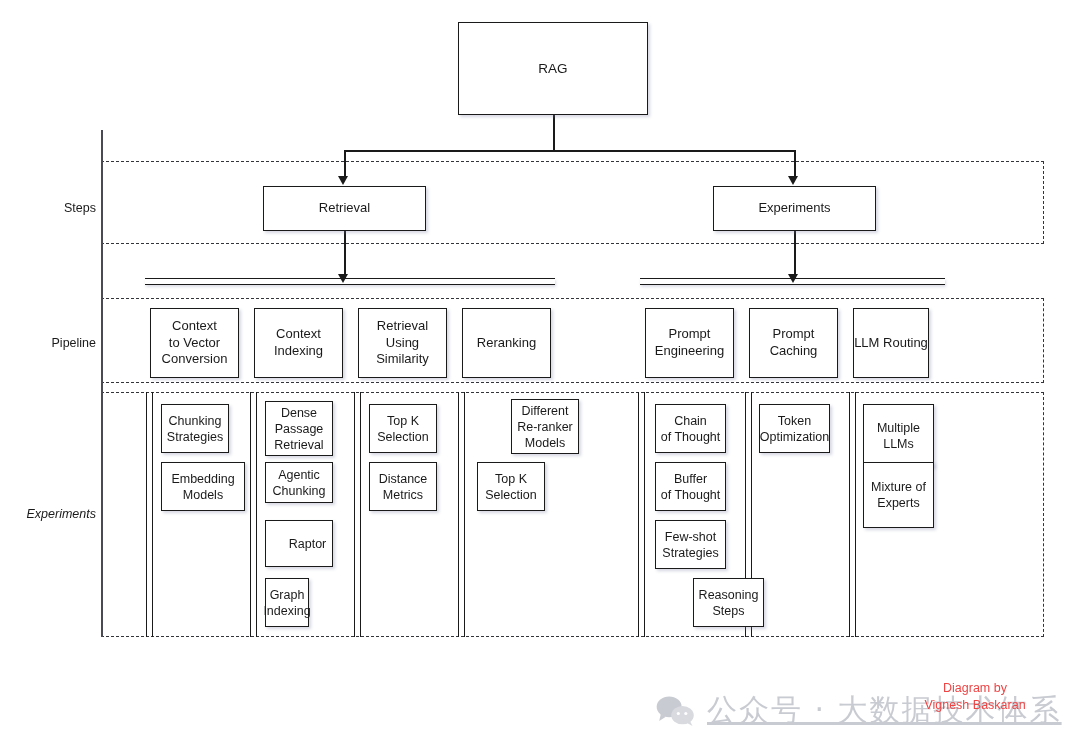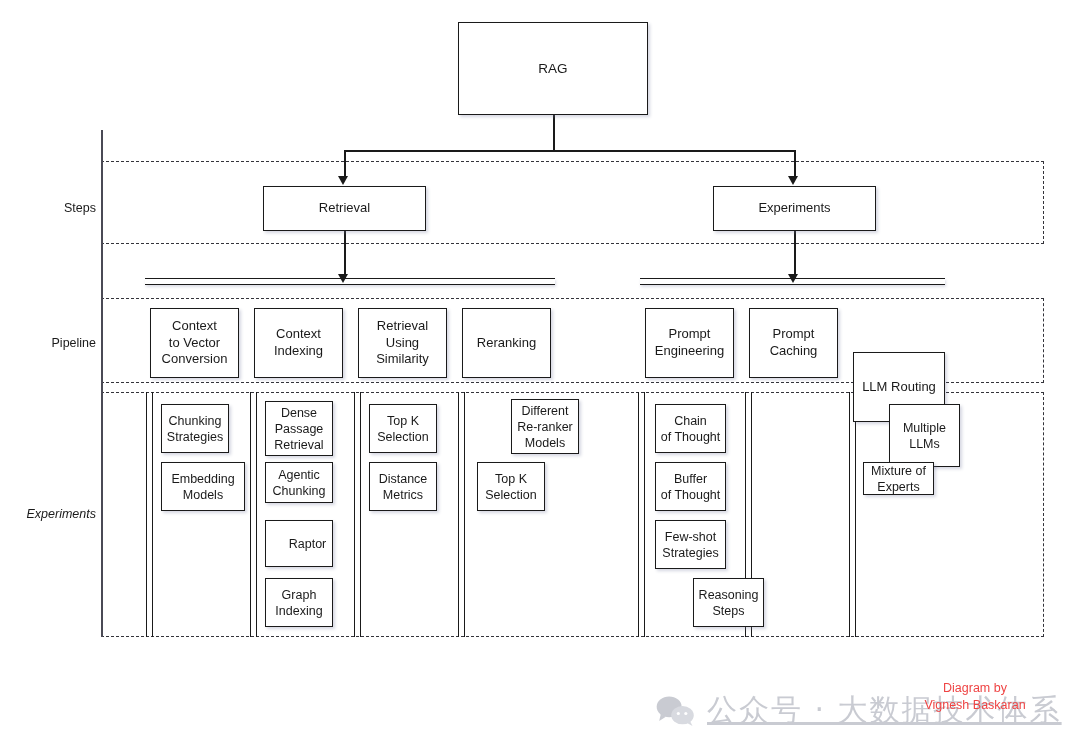--- a/index.html
+++ b/index.html
@@ -154,42 +154,42 @@
   <div class="node pipe" style="left:254px;top:308px;width:89px;height:70px;">Context
 Indexing</div>
   <div class="node pipe" style="left:358px;top:308px;width:89px;height:70px;">Retrieval
 Using
 Similarity</div>
   <div class="node pipe" style="left:462px;top:308px;width:89px;height:70px;">Reranking</div>
   <div class="node pipe" style="left:645px;top:308px;width:89px;height:70px;">Prompt
 Engineering</div>
   <div class="node pipe" style="left:749px;top:308px;width:89px;height:70px;">Prompt
 Caching</div>
-  <div class="node pipe" style="left:853px;top:308px;width:92px;height:70px;margin-top:44px;">LLM Routing</div>
+  <div class="node pipe" style="left:853px;top:308px;width:76px;height:70px;">LLM Routing</div>
 
   <div class="dblv" style="left:146px;top:392px;height:245px;"></div>
   <div class="dblv" style="left:250px;top:392px;height:245px;"></div>
   <div class="dblv" style="left:354px;top:392px;height:245px;"></div>
   <div class="dblv" style="left:458px;top:392px;height:245px;"></div>
   <div class="dblv" style="left:638px;top:392px;height:245px;"></div>
   <div class="dblv" style="left:745px;top:392px;height:245px;"></div>
   <div class="dblv" style="left:849px;top:392px;height:245px;"></div>
 
   <div class="node exp" style="left:161px;top:404px;width:68px;height:49px;">Chunking
 Strategies</div>
   <div class="node exp" style="left:161px;top:462px;width:84px;height:49px;">Embedding
 Models</div>
 
   <div class="node exp" style="left:265px;top:401px;width:68px;height:55px;">Dense
 Passage
 Retrieval</div>
   <div class="node exp" style="left:265px;top:462px;width:68px;height:41px;">Agentic
 Chunking</div>
   <div class="node exp" style="left:265px;top:520px;width:68px;height:47px;padding-left:17px;">Raptor</div>
-  <div class="node exp" style="left:265px;top:578px;width:68px;height:49px;">Graph
+  <div class="node exp" style="left:265px;top:578px;width:44px;height:49px;">Graph
 Indexing</div>
 
   <div class="node exp" style="left:369px;top:404px;width:68px;height:49px;">Top K
 Selection</div>
   <div class="node exp" style="left:369px;top:462px;width:68px;height:49px;">Distance
 Metrics</div>
 
   <div class="node exp" style="left:477px;top:399px;width:68px;height:55px;margin-left:34px;">Different
 Re-ranker
 Models</div>
@@ -198,24 +198,26 @@
 
   <div class="node exp" style="left:655px;top:404px;width:71px;height:49px;">Chain
 of Thought</div>
   <div class="node exp" style="left:655px;top:462px;width:71px;height:49px;">Buffer
 of Thought</div>
   <div class="node exp" style="left:655px;top:520px;width:71px;height:49px;">Few-shot
 Strategies</div>
   <div class="node exp" style="left:693px;top:578px;width:71px;height:49px;">Reasoning
 Steps</div>
 
-
-  <div class="node exp" style="left:863px;top:404px;width:71px;height:63px;margin-left:26px;">Multiple
+  <div class="node exp" style="left:759px;top:404px;width:71px;height:49px;">Token
+Optimization</div>
+
+  <div class="node exp" style="left:863px;top:404px;width:71px;height:63px;">Multiple
 LLMs</div>
-  <div class="node exp" style="left:863px;top:462px;width:71px;height:33px;">Mixture of
+  <div class="node exp" style="left:863px;top:462px;width:71px;height:66px;">Mixture of
 Experts</div>
 
   <div class="watermark">
     <svg class="wm-icon" viewBox="0 0 48 40" aria-hidden="true">
       <ellipse cx="17" cy="15" rx="15" ry="12.5" fill="#c9cbd2"></ellipse>
       <path d="M7 24 L5 32 L13 27 Z" fill="#c9cbd2"></path>
       <ellipse cx="33" cy="25" rx="13.5" ry="11" fill="#d8dae0"></ellipse>
       <path d="M42 32 L45 38 L38 34 Z" fill="#d8dae0"></path>
       <circle cx="28" cy="23" r="1.9" fill="#ffffff"></circle>
       <circle cx="37" cy="23" r="1.9" fill="#ffffff"></circle>

